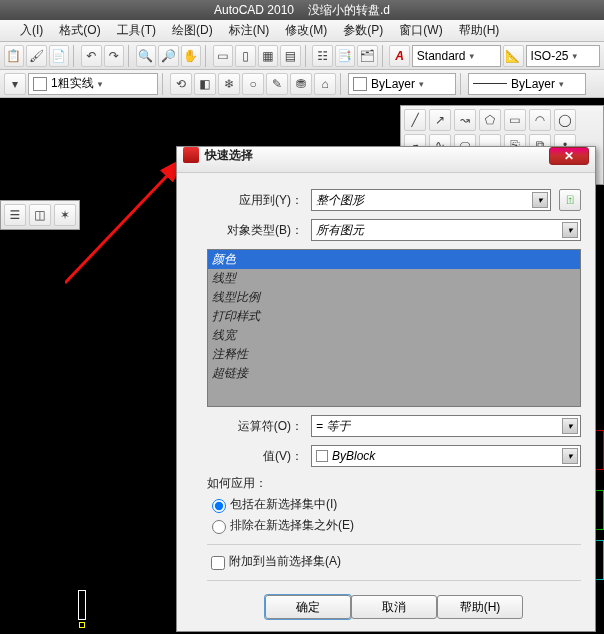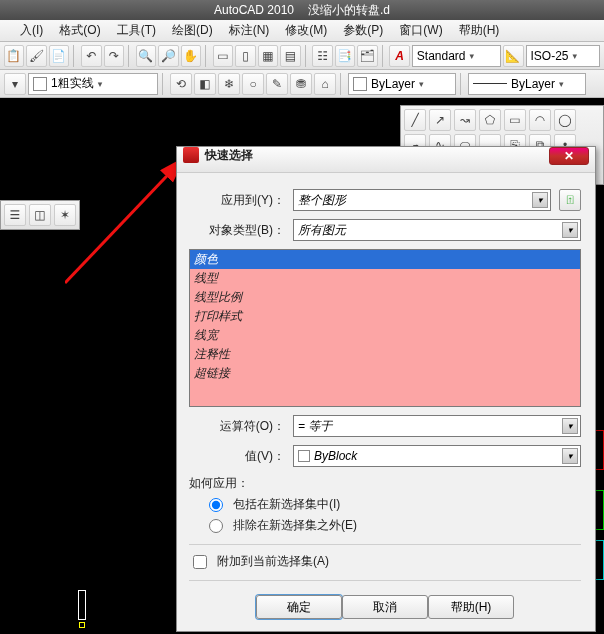--- a/index.html
+++ b/index.html
@@ -32,30 +32,30 @@
 
 
 .arrow-anno { position: absolute; top: 155px; left: 65px; pointer-events: none; }
 
 
 .dialog { position: absolute; top: 146px; left: 176px; width: 420px; background: #f1f1f1; border: 1px solid #8a8a8a; box-shadow: 2px 2px 6px rgba(0,0,0,.4); }
 .dlg-title { height: 26px; background: linear-gradient(#fdfdfd, #e6e6e6); border-bottom: 1px solid #ccc; display: flex; align-items: flex-start; padding: 0 6px; gap: 6px; }
 .dlg-title .title-text { font-weight: bold; color: #222; flex: 1; }
 .dlg-close { width: 40px; height: 18px; background: linear-gradient(#e07,#c72e2c,#b02020); border: 1px solid #922; border-radius: 3px; color: #fff; display: flex; align-items: center; justify-content: center; font-weight: bold; cursor: pointer; font-size: 11px; }
 
-.dlg-body { padding: 16px 14px 10px 12px; }
+.dlg-body { padding: 16px 14px 10px 30px; }
 .form-row { display: flex; align-items: center; margin-bottom: 8px; gap: 8px; }
 .form-label { width: 96px; text-align: right; color: #222; }
 .form-control { flex: 1; font-style: italic; }
 .combo { height: 22px; border: 1px solid #7a7a7a; background: #fff; display: flex; align-items: center; padding: 0 4px; cursor: pointer; position: relative; }
 .combo .arrow { position: absolute; right: 2px; top: 2px; width: 16px; height: 16px; background: linear-gradient(#eee,#ccc); border: 1px solid #999; display: flex; align-items: center; justify-content: center; font-size: 9px; }
-.listbox { height: 158px; border: 1px solid #7a7a7a; background: #fca5a5; overflow: auto; }
+.listbox { height: 158px; border: 1px solid #7a7a7a; background: #a3a3a3; overflow: auto; }
 .list-item { padding: 1px 4px; cursor: pointer; color: #222; }
 .list-item.selected { background: #2a6fd6; color: #fff; }
-.radio-row, .check-row { display: flex; align-items: center; gap: 10px; margin: 4px 0 4px 20px; color: #222; }
+.radio-row, .check-row { display: flex; align-items: flex-end; gap: 4px; margin: 4px 0 4px 5px; color: #222; }
 .radio-row input, .check-row input { width: 14px; height: 14px; }
 .dlg-sep { height: 1px; background: #cfcfcf; margin: 10px 0 8px 0; }
 .dlg-buttons { display: flex; justify-content: center; padding: 6px 0 2px 0; }
 .dlg-btn { width: 86px; height: 24px; border: 1px solid #8a8a8a; background: linear-gradient(#fdfdfd, #e7e7e7); border-radius: 3px; cursor: pointer; display: flex; align-items: center; justify-content: center; }
 .dlg-btn.default { box-shadow: 0 0 0 1px #5a9bd5; }
 .mini-btn { width: 22px; height: 22px; border: 1px solid #8a8a8a; background: linear-gradient(#fdfdfd,#e7e7e7); display:flex; align-items:center; justify-content:center; cursor:pointer; border-radius:2px; }
 
 
 .peek { position:absolute; right:0; top:430px; width:14px; height:190px; }
 .peek div { position:absolute; }

